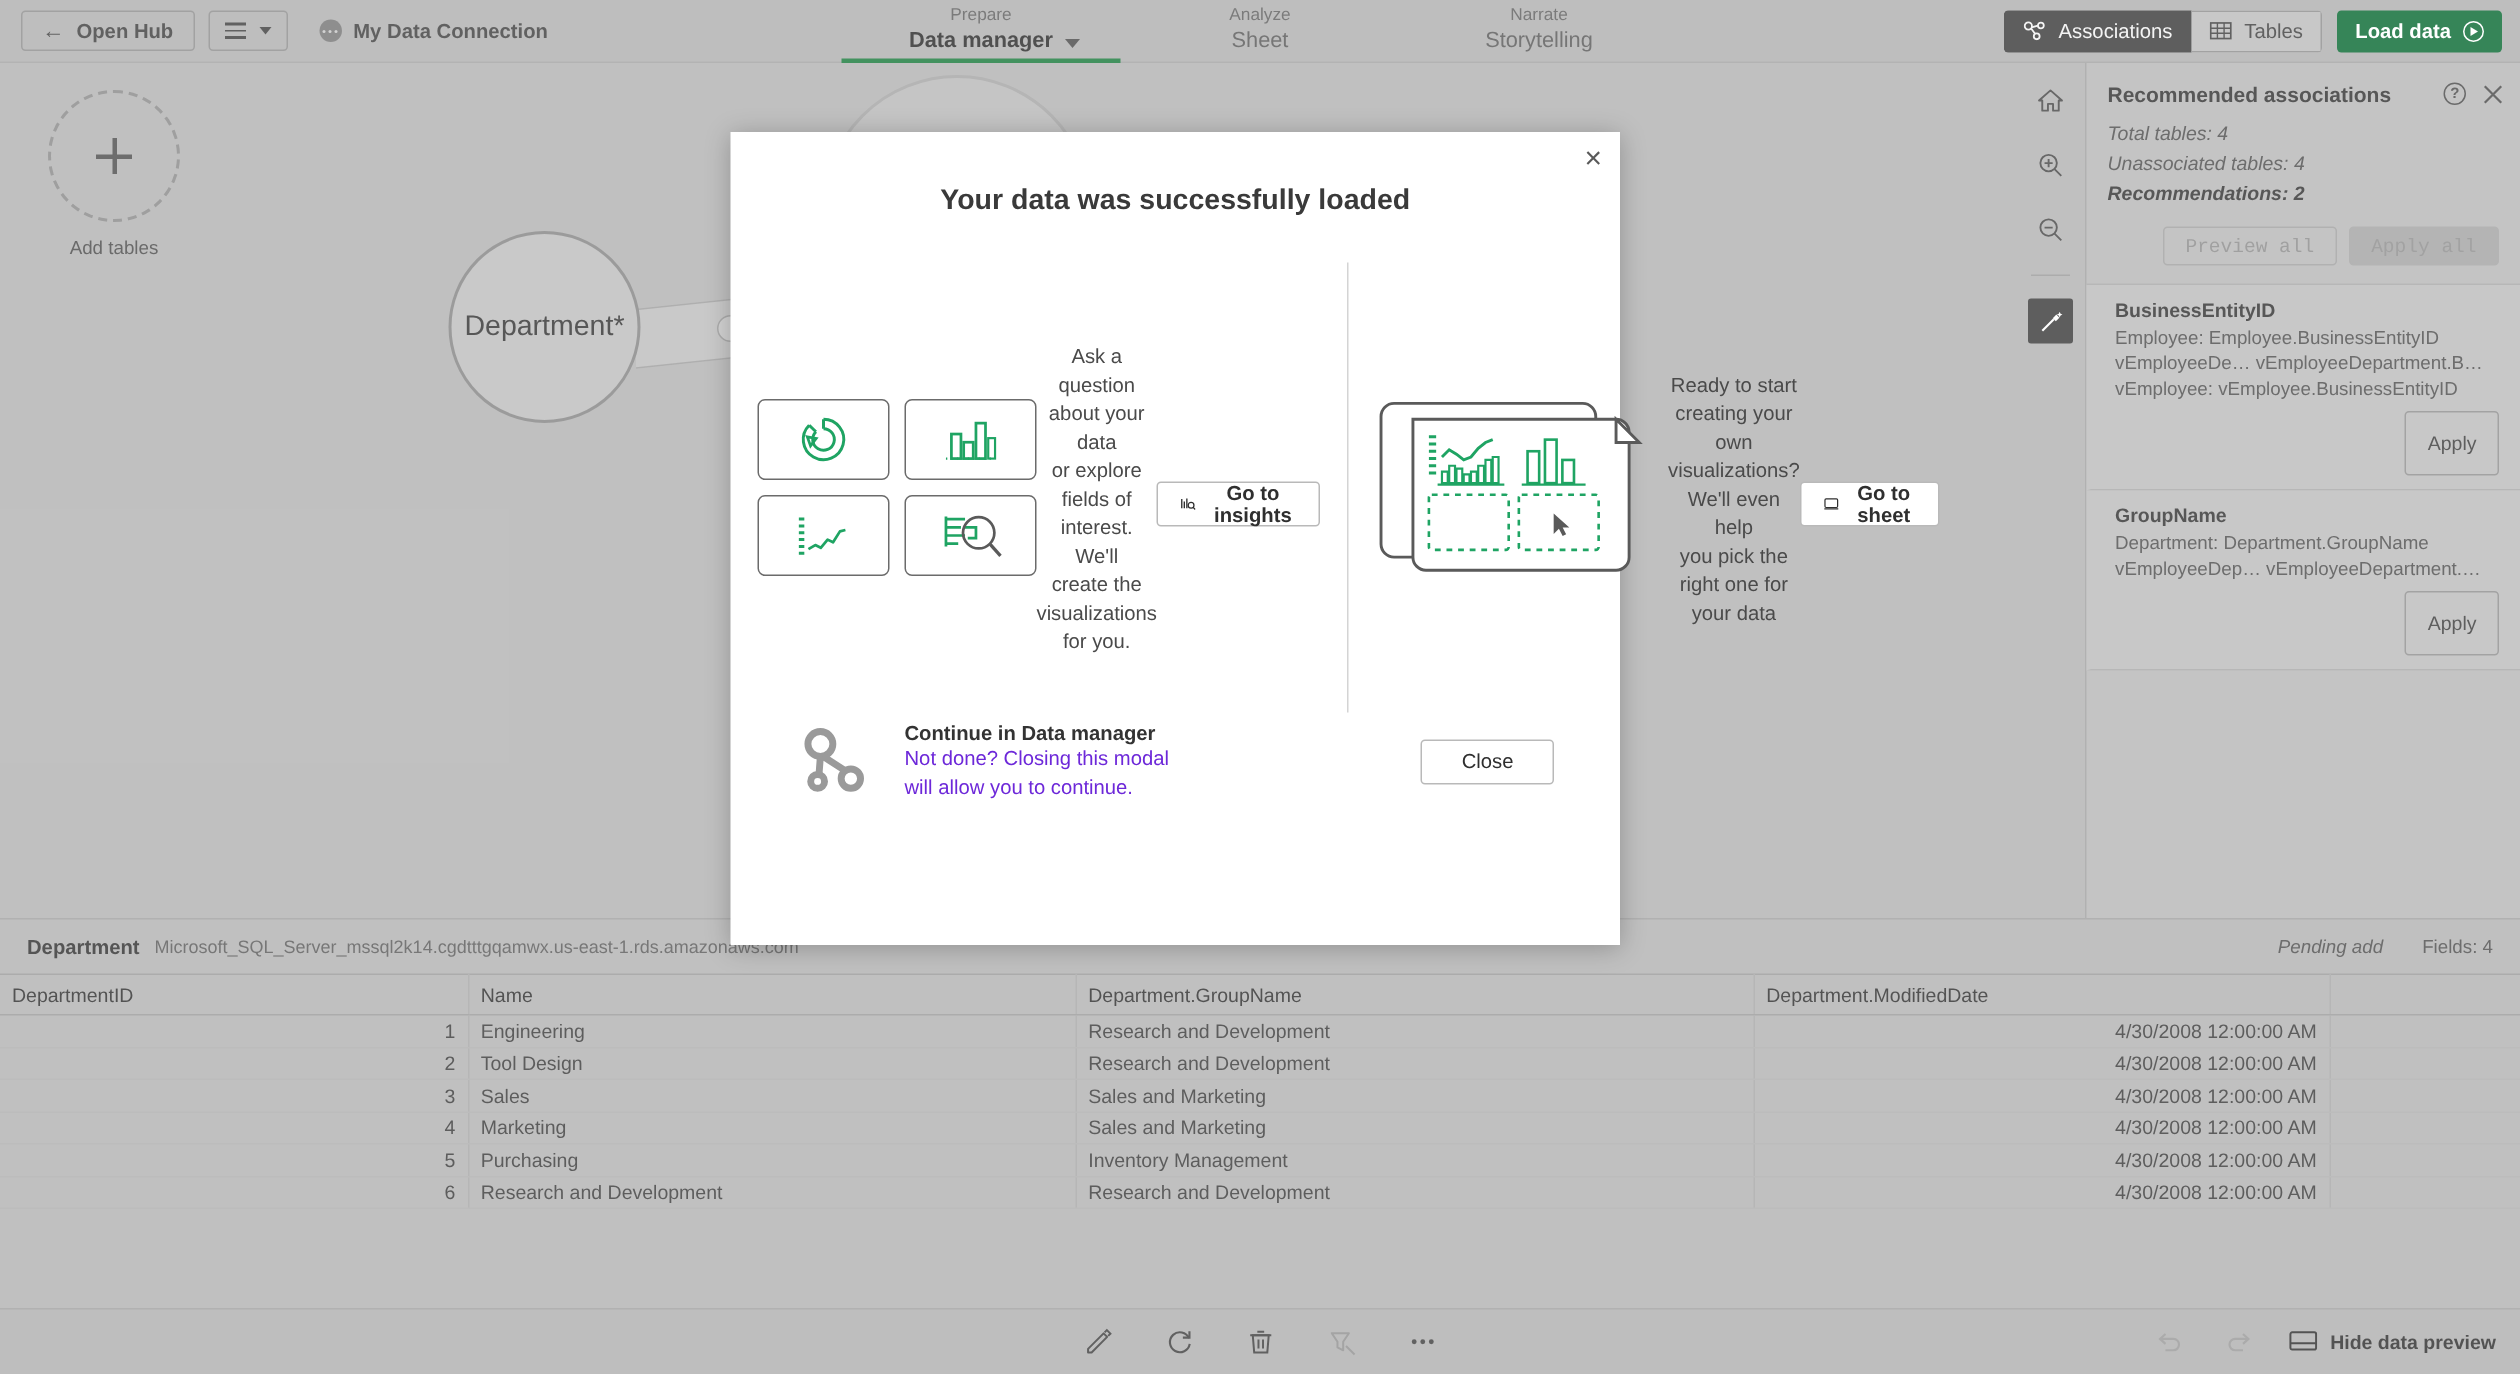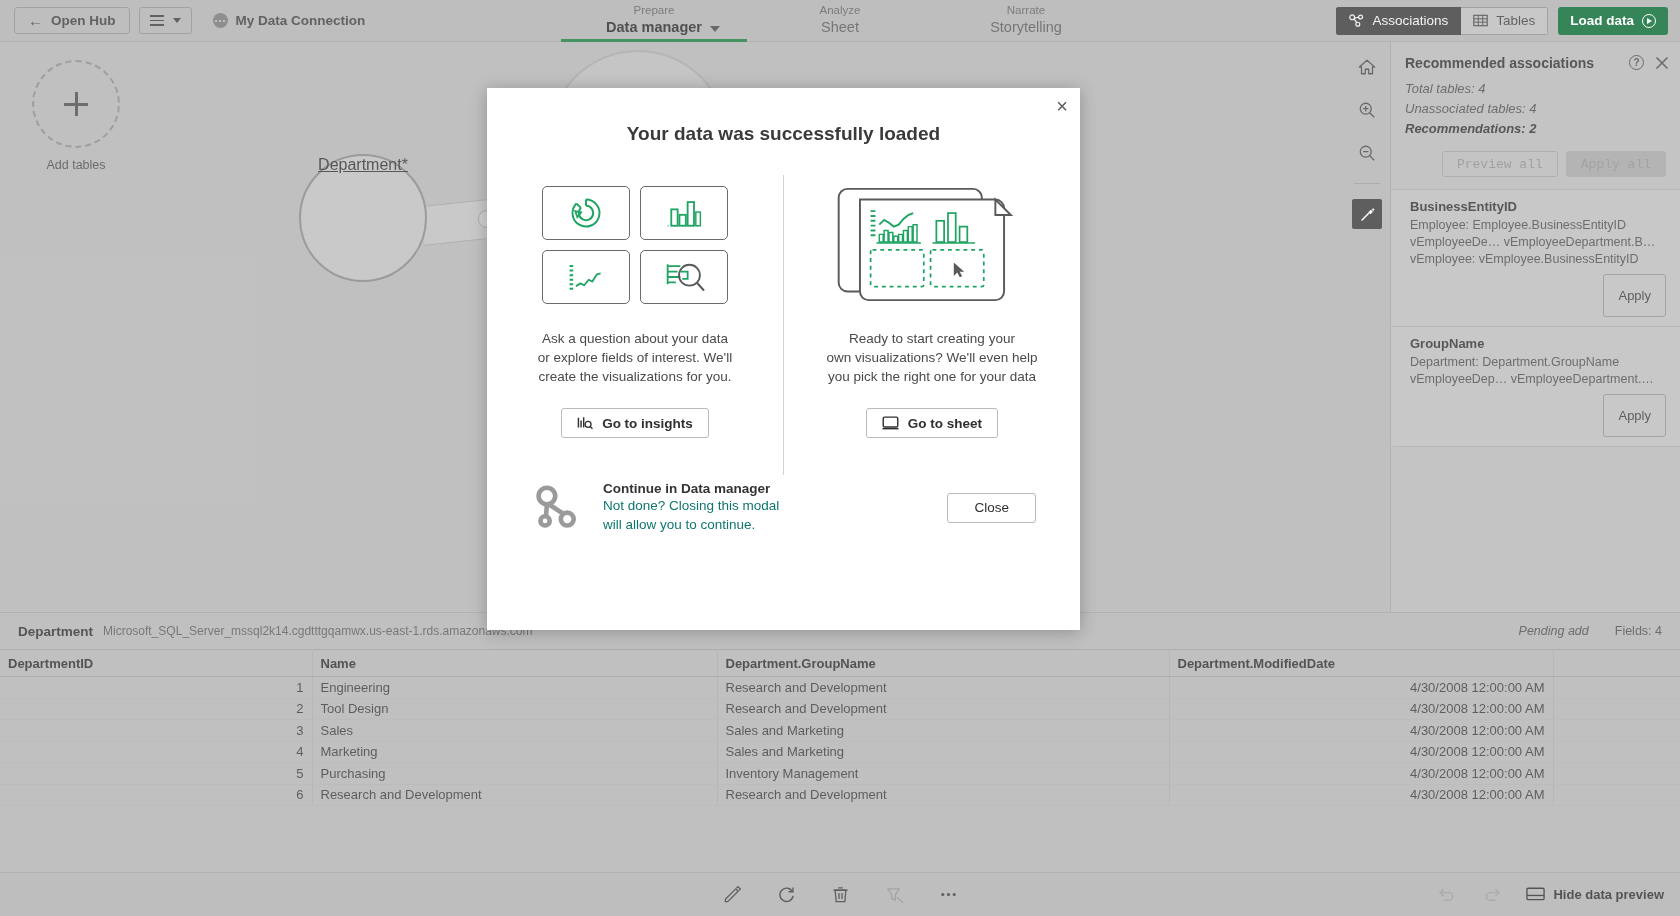--- a/index.html
+++ b/index.html
@@ -73,22 +73,22 @@
     display: flex; align-items: center; justify-content: center; margin: 0 auto;
   }
   .plus { position: relative; width: 24px; height: 24px; }
   .plus::before, .plus::after { content:""; position:absolute; background:#4d4d4d; }
   .plus::before { left: 11px; top: 0; width: 2.6px; height: 24px; }
   .plus::after { top: 11px; left: 0; height: 2.6px; width: 24px; }
   .addtables .lab { margin-top: 10px; font-size: 12.5px; color: #4a4a4a; }
 
   .bubble-dept {
     position: absolute; left: 299px; top: 112px; width: 128px; height: 128px; border-radius: 50%;
-    background: #bdbdbd; border: 2px solid #868686; display:flex; justify-content:center;
-    font-size: 16px; color: #333; cursor: pointer; z-index: 3; text-decoration: underline;
+    background: #bdbdbd; border: 2px solid #868686; display:flex; align-items:center; justify-content:center;
+    font-size: 19px; color: #333; cursor: pointer; z-index: 3;
   }
   .bubble-big {
     position: absolute; left: 548px; top: 8px; width: 180px; height: 180px; border-radius: 50%;
     background: #b9b9b9; border: 2px solid #a5a5a5; z-index: 1;
   }
   .link-bar {
     position: absolute; left: 424px; top: 157px; width: 130px; height: 40px;
     background: #bdbdbd; border-top: 1px solid #9e9e9e; border-bottom: 1px solid #9e9e9e;
     transform: skewY(-6deg); z-index: 2;
   }
@@ -132,55 +132,55 @@
   .tbl-meta { margin-left: auto; display: flex; gap: 26px; align-items: center; }
   .tbl-pending { font-size: 12.5px; color: #4d4d4d; font-style: italic; }
   .tbl-fields { font-size: 12.5px; color: #4d4d4d; }
 
   table.grid { width: 1680px; border-collapse: collapse; table-layout: fixed; }
   table.grid th, table.grid td {
     font-size: 13px; color: #3a3a3a; height: 21.5px; padding: 0 8px;
     border-right: 1px solid #a7a7a7; border-bottom: 1px solid #aeaeae;
     overflow: hidden; white-space: nowrap;
   }
-  table.grid th { background: #b3b3b3; font-weight: 700; color: #2e2e2e; text-align: left; height: 27px; border-bottom: 1px solid #9a9a9a; border-top: 1px solid #9a9a9a;}
+  table.grid th { background: #b3b3b3; font-weight: 400; color: #2e2e2e; text-align: left; height: 27px; border-bottom: 1px solid #9a9a9a; border-top: 1px solid #9a9a9a;}
   table.grid td.num { text-align: right; }
   table.grid tr td { background: #b3b3b3; }
 
   
   .footer { position: absolute; left: 0; bottom: 0; width: 1680px; height: 44px; background: #b0b0b0; border-top: 1px solid #a0a0a0; display: flex; align-items: center; }
   .foot-center { position: absolute; left: 0; right: 0; display: flex; justify-content: center; gap: 30px; }
   .fbtn { width: 24px; height: 24px; display: flex; align-items: center; justify-content: center; cursor: pointer; color: #3f3f3f; }
   .fbtn.dim { color: #909090; }
   .foot-right { margin-left: auto; display: flex; align-items: center; gap: 22px; padding-right: 16px; }
   .hide-prev { display: flex; align-items: center; gap: 8px; font-size: 13px; color: #2e2e2e; font-weight: 600; cursor: pointer; }
 
   
   .modal-scrim { position: absolute; inset: 0; background: rgba(255,255,255,0.18); z-index: 40; }
   .modal {
     position: absolute; left: 487px; top: 88px; width: 593px; height: 542px;
     background: #fff; z-index: 50; box-shadow: 0 2px 16px rgba(0,0,0,0.25);
   }
   .modal-close { position: absolute; right: 12px; top: 8px; font-size: 20px; color: #5a5a5a; cursor: pointer; line-height: 1; }
   .modal-title { text-align: center; font-size: 19px; font-weight: 700; color: #3a3a3a; padding-top: 35px; }
   .modal-cols { display: flex; margin-top: 30px; height: 300px; }
-  .mcol { flex: 1; display: flex; flex-direction: column; align-items: center; padding: 0 18px; }
+  .mcol { flex: 1; display: flex; flex-direction: row; align-items: center; padding: 0 18px; }
   .mcol.left { border-right: 1px solid #d4d4d4; }
   .m-art { height: 140px; display: flex; align-items: center; justify-content: center; }
   .m-text { text-align: center; font-size: 13.5px; color: #4a4a4a; line-height: 19px; margin-top: 14px; white-space: pre-line; }
   .m-btn {
     margin-top: 22px; height: 30px; display: inline-flex; align-items: center; gap: 9px;
     padding: 0 15px; border: 1px solid #b9b9b9; border-radius: 3px; background: #fff;
     font-size: 13.5px; font-weight: 700; color: #2f2f2f; cursor: pointer;
   }
   .modal-foot { display: flex; align-items: center; gap: 18px; padding: 0 44px; margin-top: 6px; }
   .mf-icon { width: 54px; display: flex; align-items: center; justify-content: center; }
   .mf-text { flex: 1; }
   .mf-title { font-size: 13.5px; font-weight: 700; color: #333; }
-  .mf-sub { font-size: 13.5px; color: #0f766e; line-height: 19px; white-space: pre-line; }
+  .mf-sub { font-size: 13.5px; color: #6d28d9; line-height: 19px; white-space: pre-line; }
   .btn-close {
     height: 30px; padding: 0 26px; border: 1px solid #b9b9b9; border-radius: 3px;
     background: #fff; font-size: 13.5px; color: #2f2f2f; cursor: pointer;
   }
   .icon-tile { width: 88px; height: 54px; border: 1.4px solid #6b6b6b; border-radius: 5px; display:flex; align-items:center; justify-content:center; }
   .tiles { display: grid; grid-template-columns: 88px 88px; gap: 10px; }
 </style>
 </head>
 <body>
 

